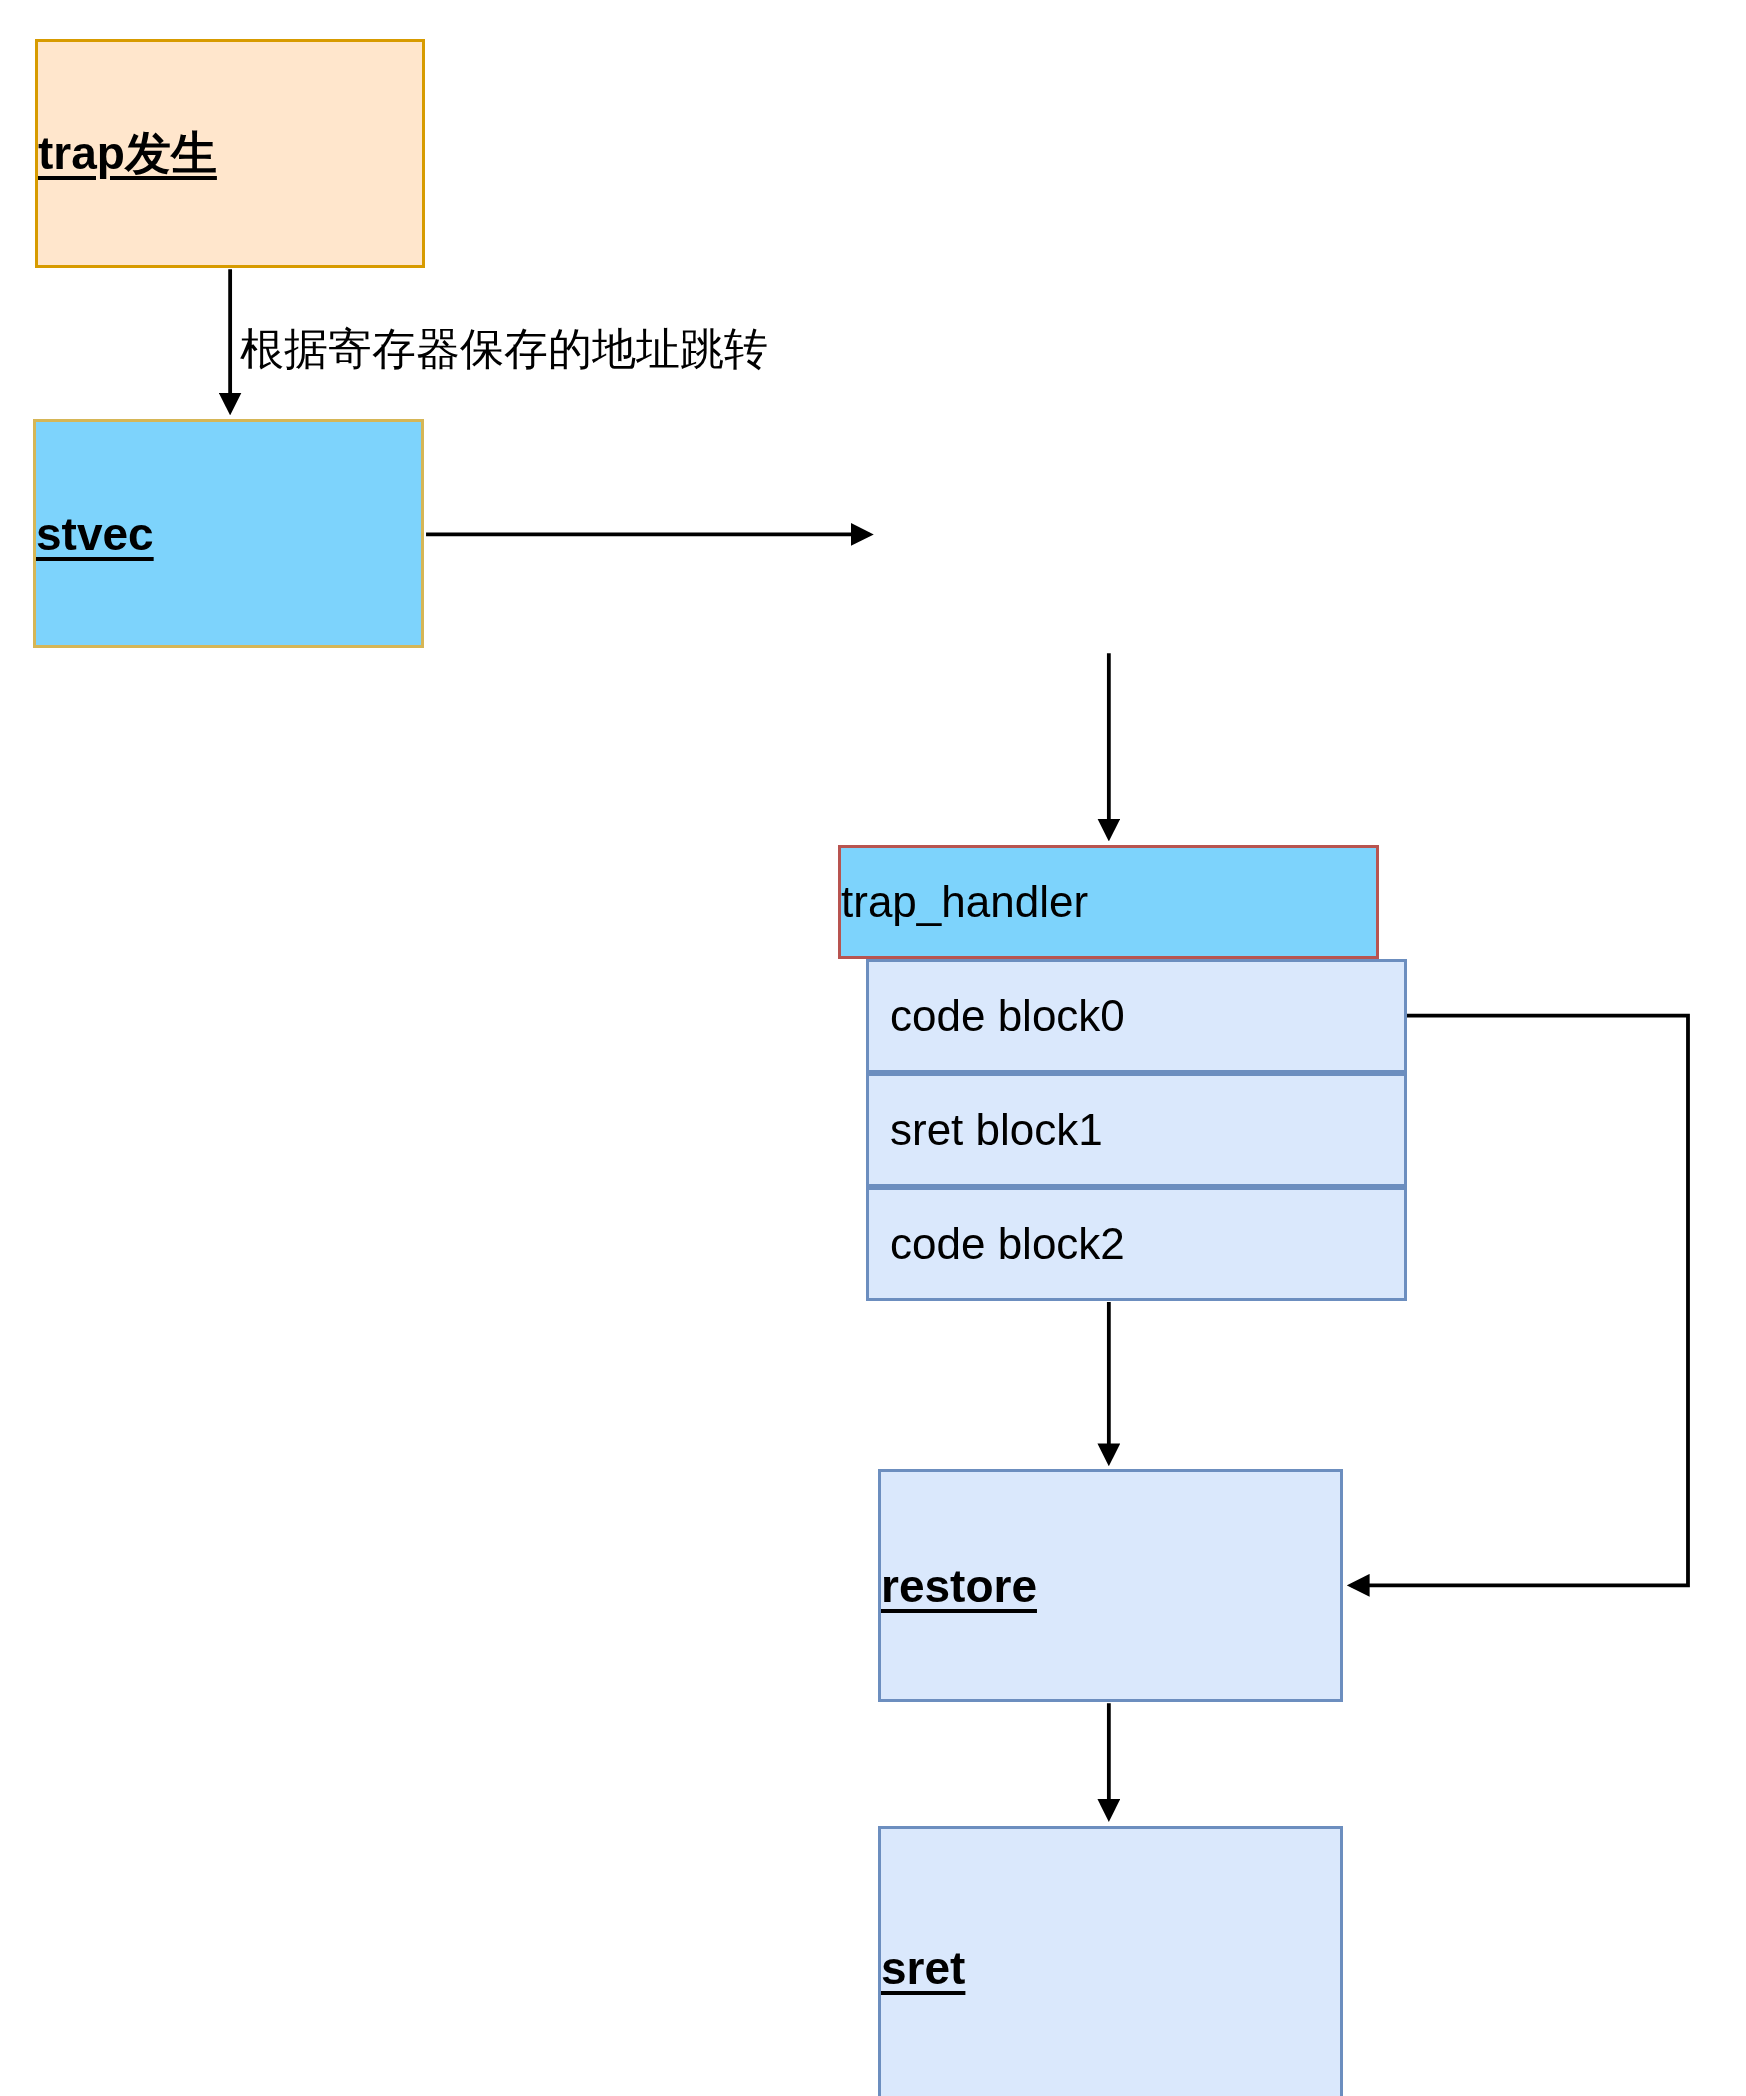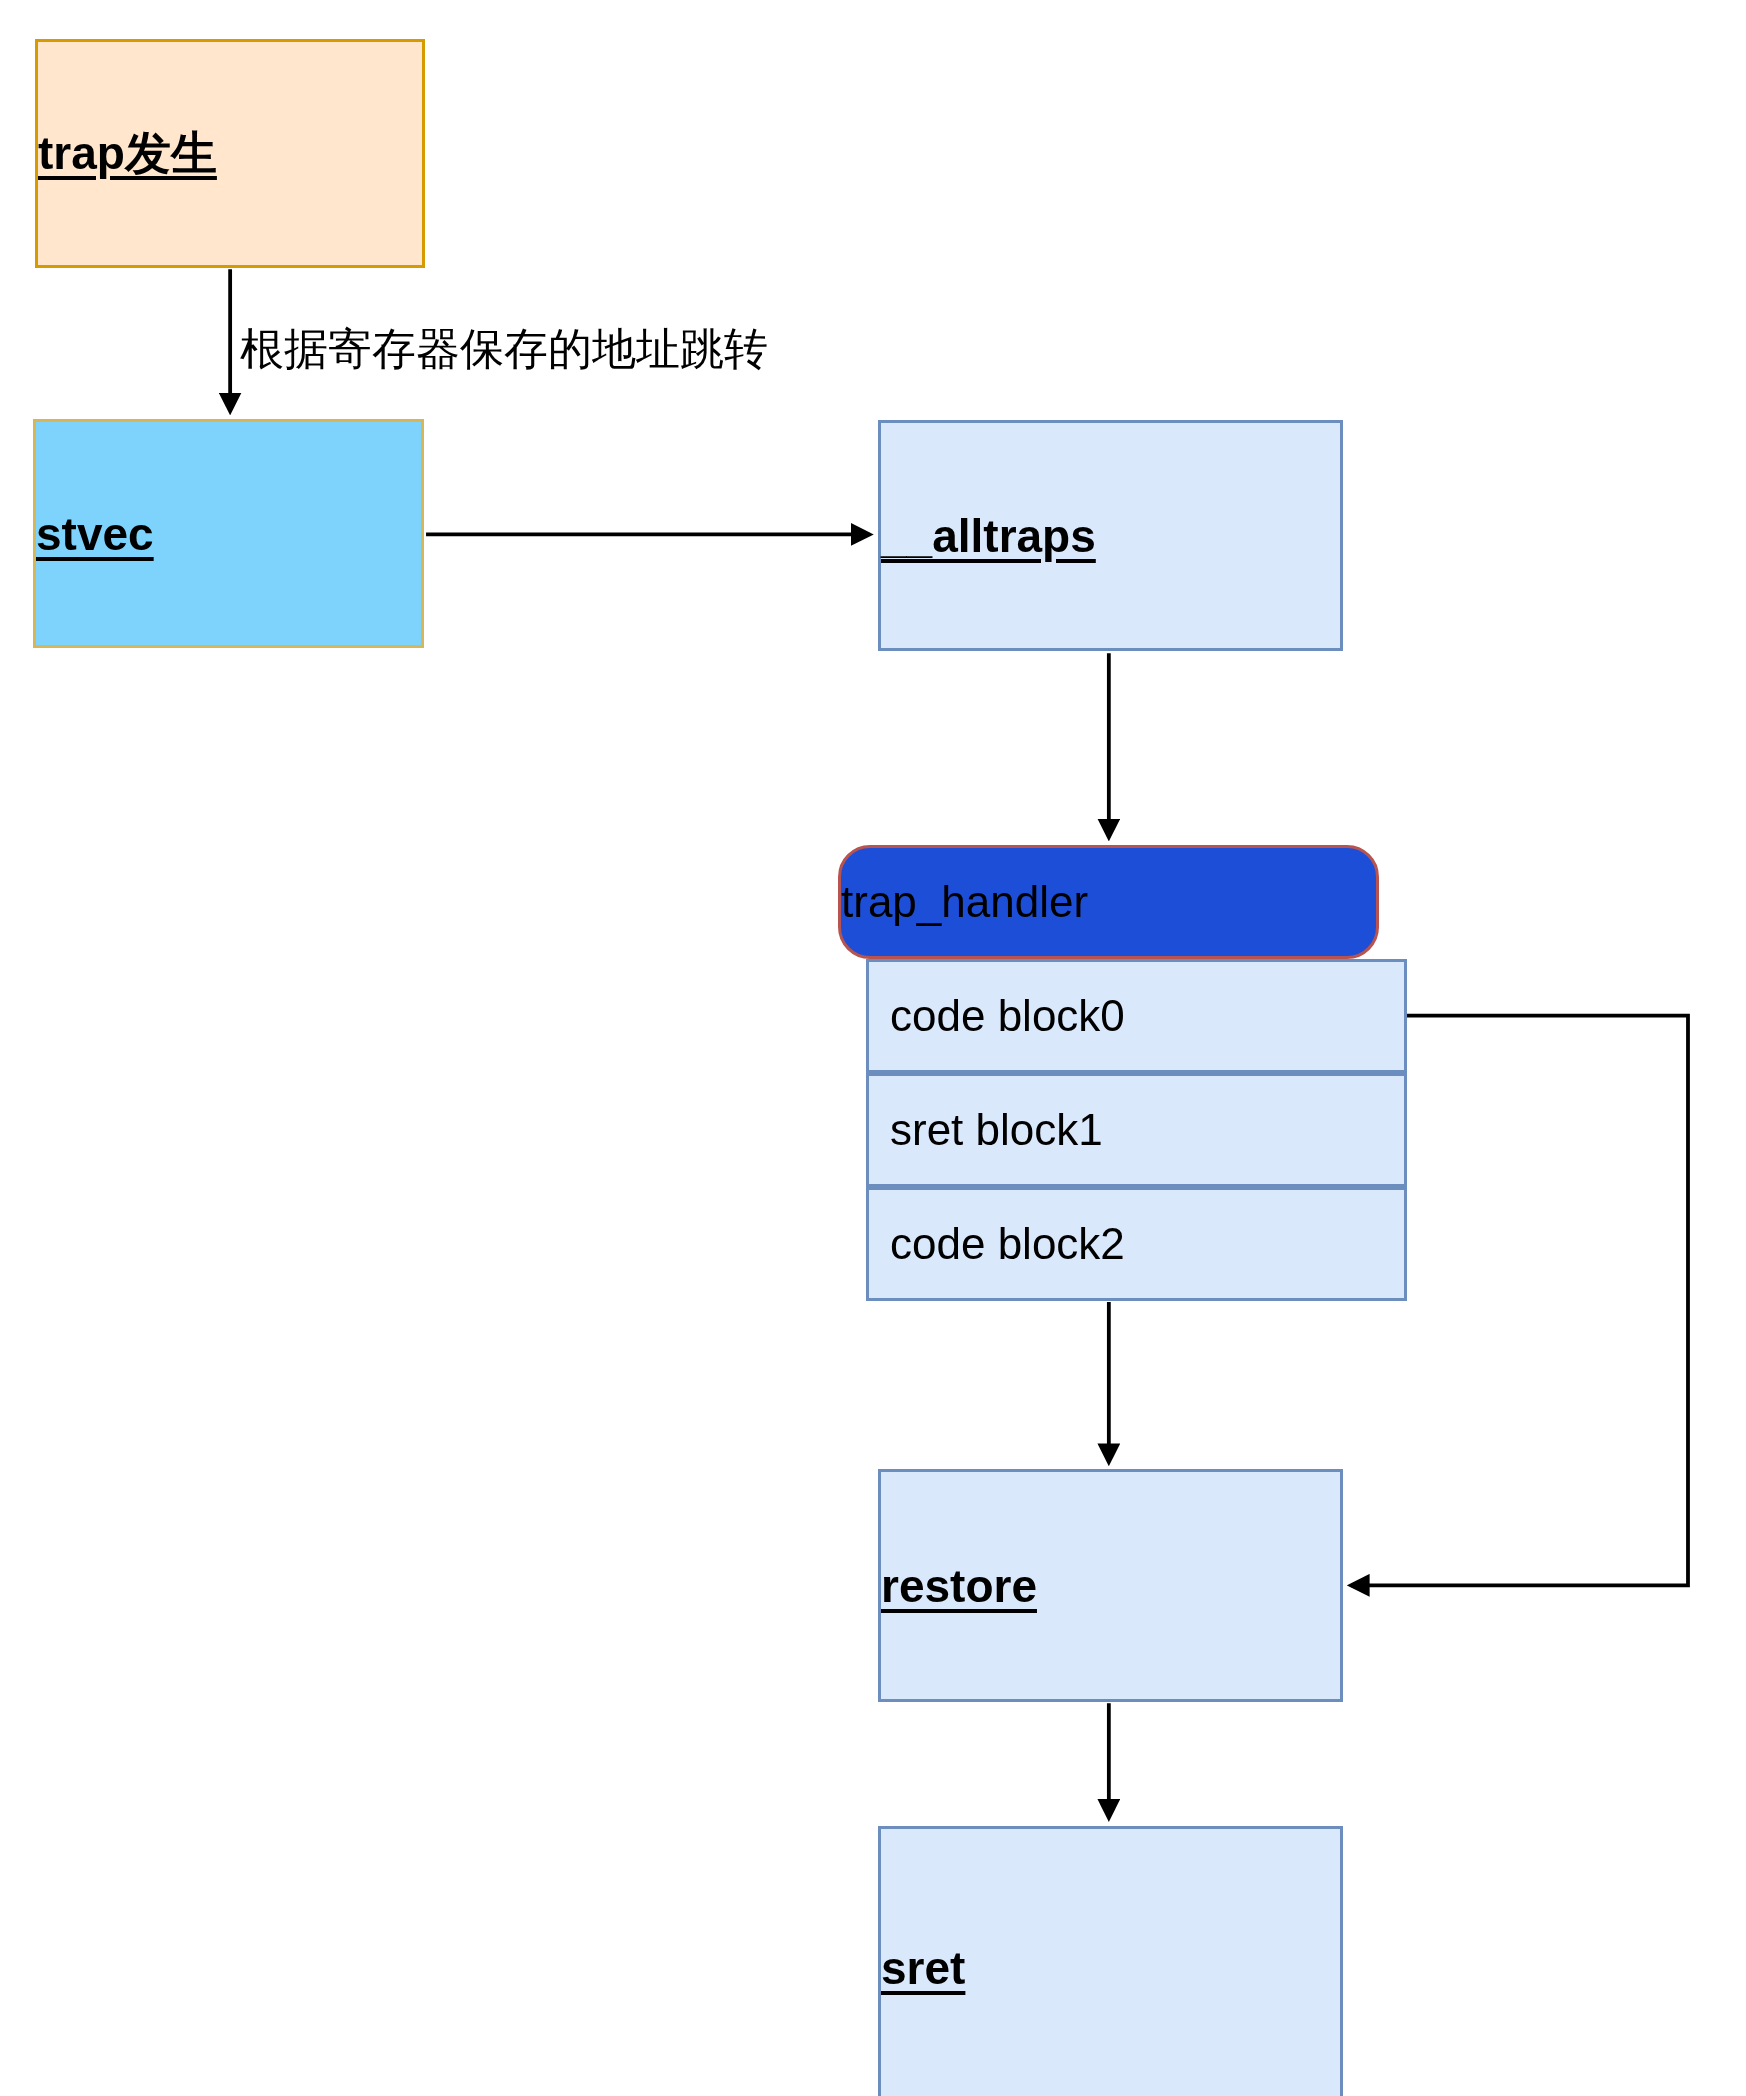--- a/index.html
+++ b/index.html
@@ -80,25 +80,22 @@
   <span class="edge-label">根据寄存器保存的地址跳转</span>
 
   <div class="node node-trap-occur" style="background-color: rgb(255, 230, 204); border-color: rgb(215, 155, 0);">
     <span class="biglabel">trap发生</span>
   </div>
 
   <div class="node node-stvec" style="background-color: #7dd3fc; border-color: rgb(214, 182, 86);">
     <span class="biglabel">stvec</span>
   </div>
 
-  <div class="node node-alltraps" style="background-color: rgb(218, 232, 252); border-color: rgb(108, 142, 191);">
-    <span class="biglabel">__alltraps</span>
-  </div>
 
-  <div class="node stack-header" style="background-color: #1d4ed8; border-color: rgb(184, 84, 80); border-radius: 32px;">
+  <div class="node stack-header" style="background-color: #7dd3fc; border-color: rgb(184, 84, 80);">
     <span class="rowlabel">trap_handler</span>
   </div>
 
   <div class="node stack-row stack-row0" style="background-color: rgb(218, 232, 252); border-color: rgb(108, 142, 191);">
     <span class="rowlabel">code block0</span>
   </div>
 
   <div class="node stack-row stack-row1" style="background-color: rgb(218, 232, 252); border-color: rgb(108, 142, 191);">
     <span class="rowlabel">sret block1</span>
   </div>

